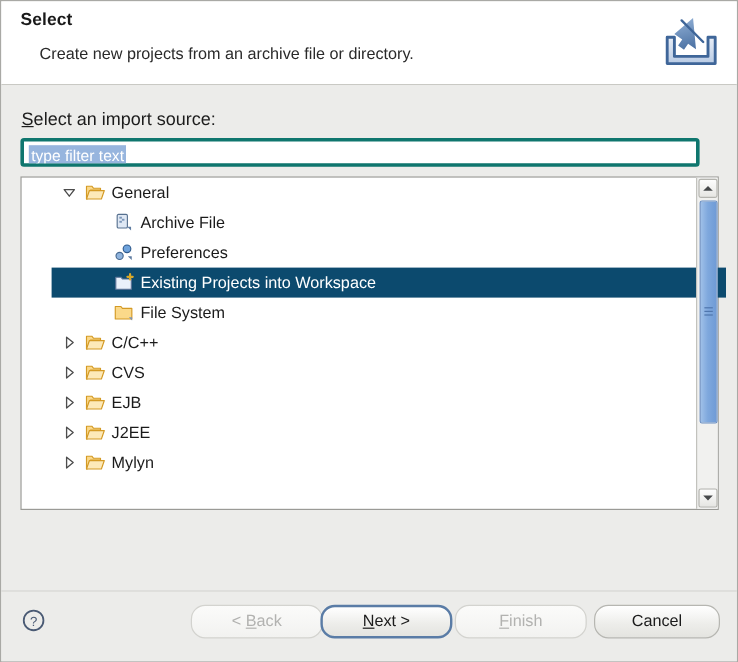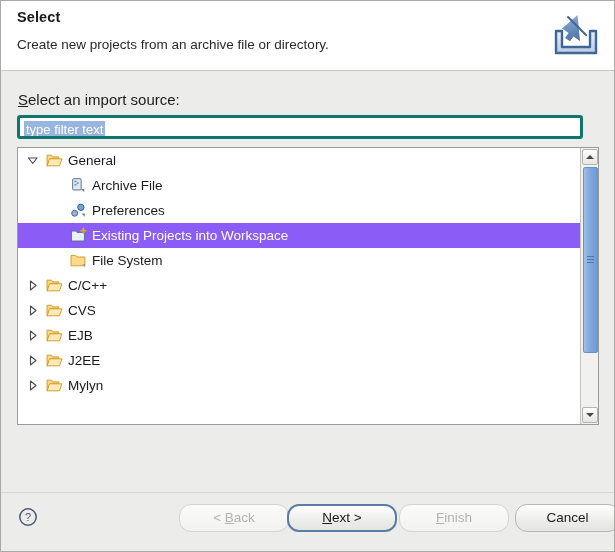--- a/index.html
+++ b/index.html
@@ -34,21 +34,21 @@
   .wizard-title {
     position: absolute;
     left: 16px; top: 8px;
     font-size: 14.5px;
     font-weight: bold;
     color: #1a1a1a;
     letter-spacing: 0.1px;
   }
   .wizard-desc {
     position: absolute;
-    left: 16px; top: 36px;
+    left: 32px; top: 36px;
     font-size: 13.5px;
     color: #2a2a2a;
     text-align: right;
   }
   .header-icon {
     position: absolute;
     right: 14px; top: 10px;
     width: 52px; height: 48px;
   }
 
@@ -97,32 +97,33 @@
     background: #ffffff;
     border: 1px solid #9a9a96;
     box-sizing: border-box;
   }
   .tree-list {
     position: absolute;
     left: 0; top: 0;
     width: 562px;
     height: 276px;
     overflow: hidden;
+    padding-left: 25px;
   }
   .tree-row {
     position: relative;
     height: 25px;
     line-height: 25px;
     white-space: nowrap;
     font-size: 13.5px;
     color: #1b1b1b;
     cursor: default;
   }
   .tree-row.selected {
-    background: #8b5cf6;
+    background: #0c4a6e;
     color: #ffffff;
   }
   .twisty {
     position: absolute;
     left: 8px; top: 0;
     width: 14px; height: 25px;
   }
   .tree-ico {
     position: absolute;
     top: 4px;
@@ -211,21 +212,20 @@
     font-size: 13.5px;
     color: #1b1b1b;
     background: linear-gradient(#ffffff, #ededea 58%, #e4e4e0);
     border: 1px solid #b6b6b1;
     border-radius: 12px;
     box-sizing: border-box;
     text-align: center;
     line-height: 26px;
     cursor: default;
     white-space: nowrap;
-    margin-left: 20px;
   }
   .btn.disabled {
     color: #b2b2b0;
     background: linear-gradient(#fbfbfa, #f2f2f0);
     border-color: #d3d3cf;
   }
   .btn.default {
     border: 2px solid #5a7ca6;
     line-height: 24px;
   }

